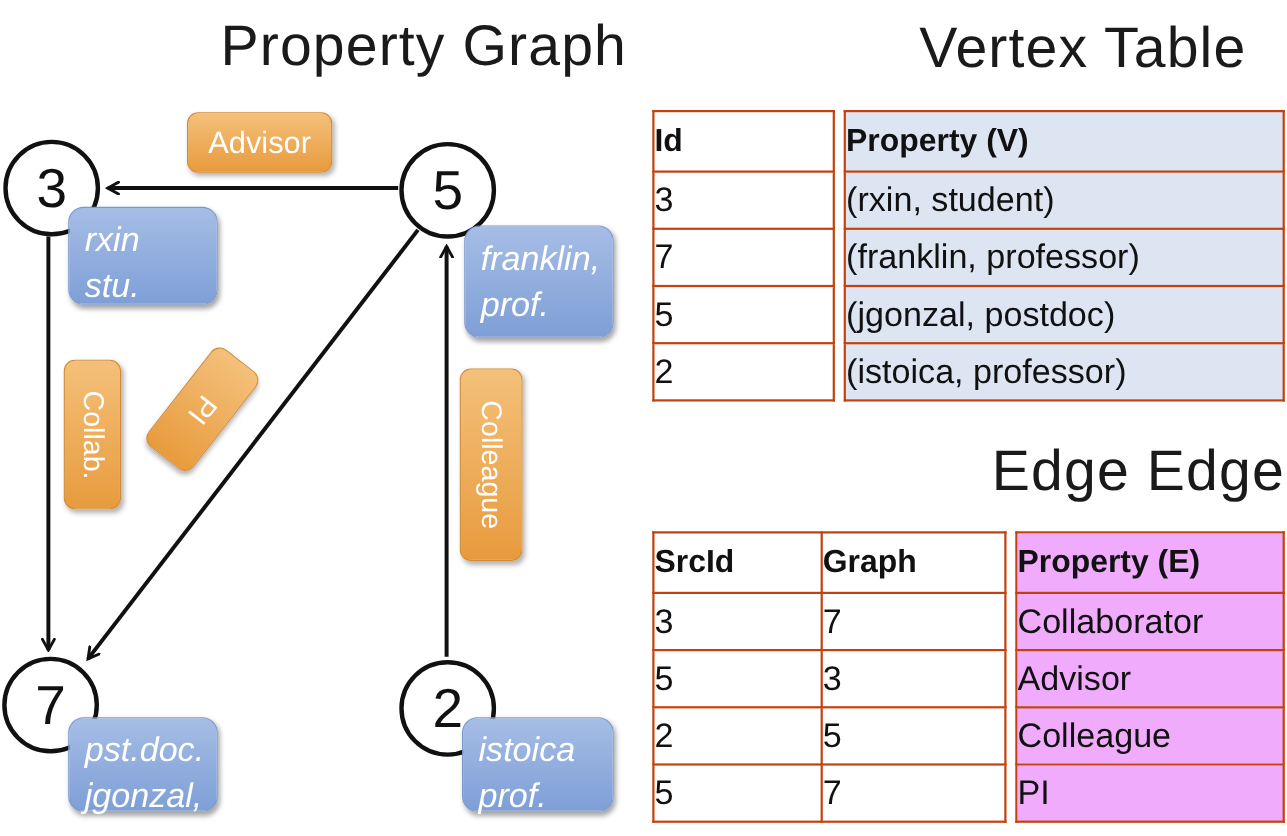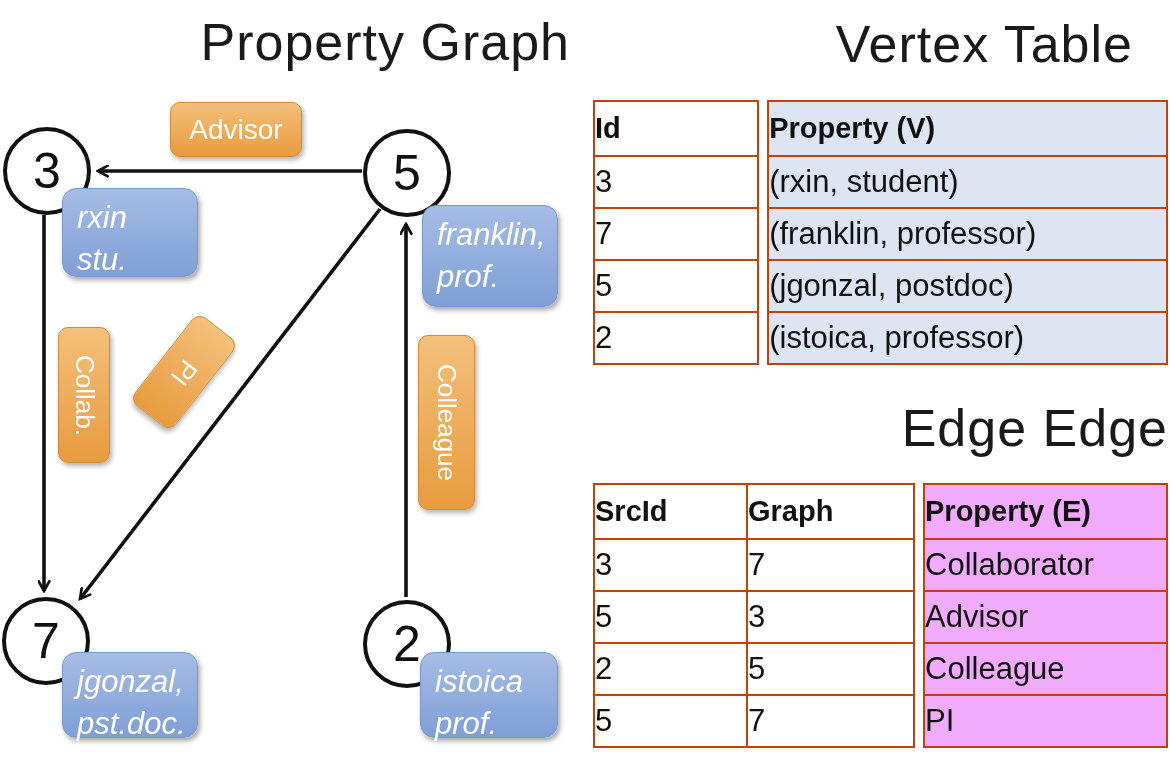--- a/index.html
+++ b/index.html
@@ -112,22 +112,22 @@
 
   <div class="vprop p3">
     <div>rxin</div>
     <div>stu.</div>
   </div>
   <div class="vprop p5">
     <div>franklin,</div>
     <div>prof.</div>
   </div>
   <div class="vprop p7">
+    <div>pst.doc.</div>
     <div>jgonzal,</div>
-    <div>pst.doc.</div>
   </div>
   <div class="vprop p2">
     <div>istoica</div>
     <div>prof.</div>
   </div>
 
   <div class="elabel l-advisor">Advisor</div>
   <div class="elabel vert l-collab">
     <span class="rot">Collab.</span>
   </div>

